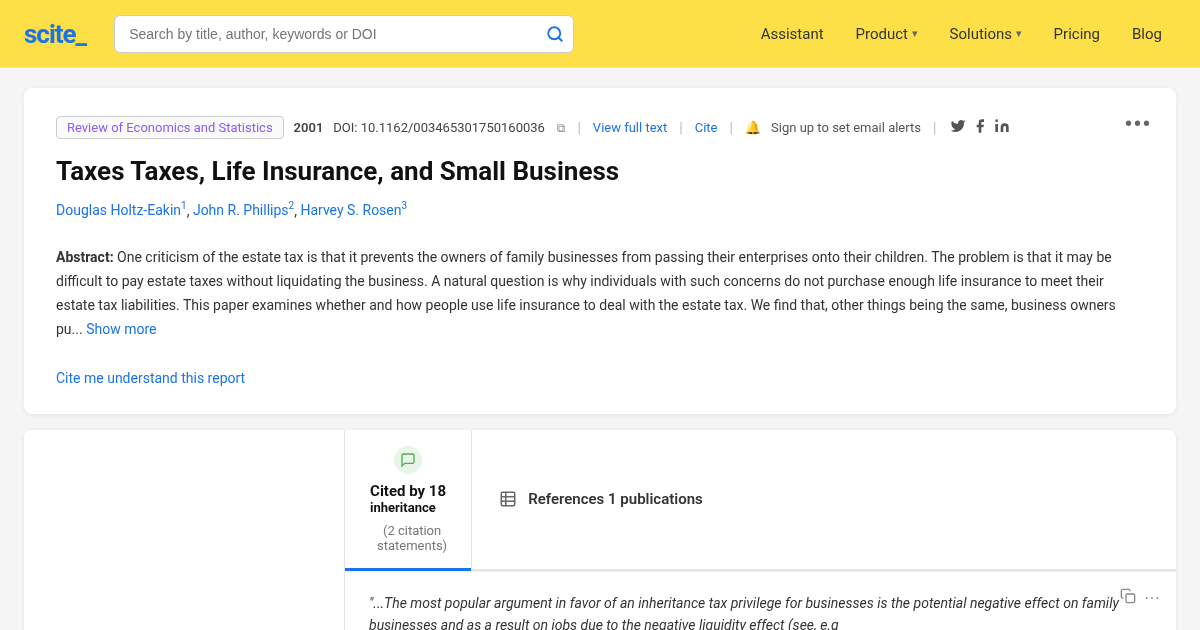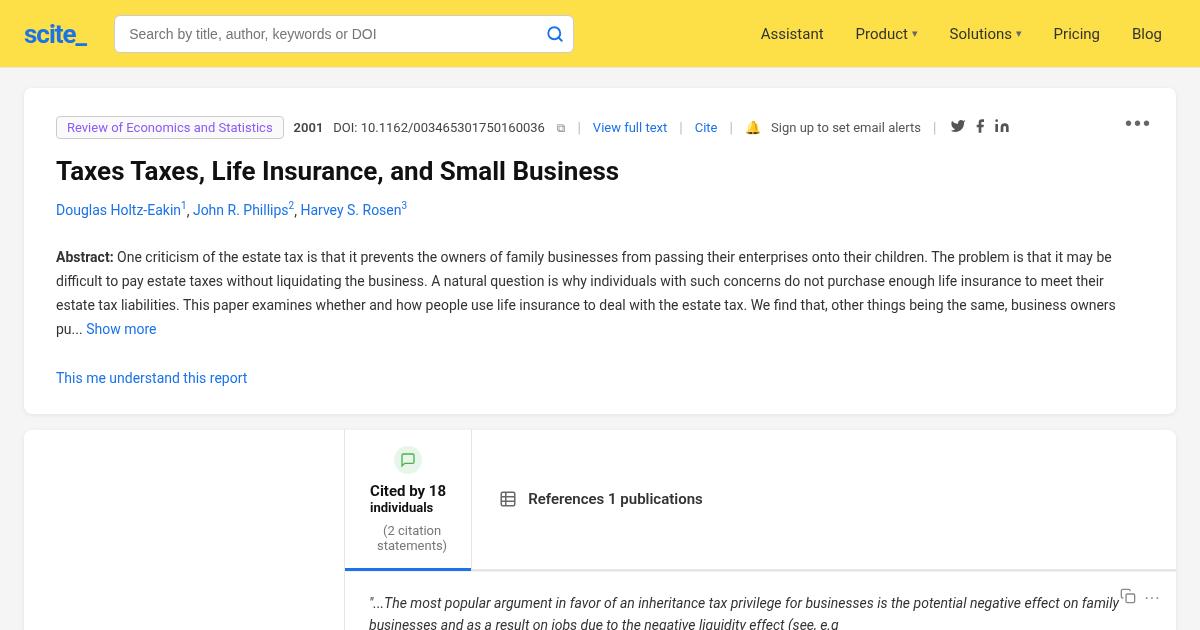--- a/index.html
+++ b/index.html
@@ -359,39 +359,39 @@
     </div>
 
     
     <p class="abstract">
       <strong>Abstract:</strong>
       <span>One criticism of the estate tax is that it prevents the owners of family businesses from passing their enterprises onto their children. The problem is that it may be difficult to pay estate taxes without liquidating the business. A natural question is why individuals with such concerns do not purchase enough life insurance to meet their estate tax liabilities. This paper examines whether and how people use life insurance to deal with the estate tax. We find that, other things being the same, business owners pu...</span>
       <a class="show-more">Show more</a>
     </p>
 
     
-    <a class="help-link">This me understand this report</a>
+    <a class="help-link">Cite me understand this report</a>
   </div>
 
   <div class="citations-section">
 
     <div class="left-panel"></div>
 
     <div class="tabs-panel">
       <div class="tabs-header">
 
         <div class="tab active">
           <span class="tab-icon-cite">
             <svg width="16" height="16" viewBox="0 0 24 24" fill="none" stroke="#4caf50" stroke-width="2">
                 <path d="M21 15a2 2 0 01-2 2H7l-4 4V5a2 2 0 012-2h14a2 2 0 012 2z"></path>
               </svg>
           </span>
           <span>
             <div style="font-weight:700;font-size:15px;">Cited by 18</div>
-            <div style="font-size:13px;font-weight:700;">individuals</div>
+            <div style="font-size:13px;font-weight:700;">inheritance</div>
           </span>
           <span style="margin-left:8px;">
             <div class="tab-sub">(2 citation</div>
             <div class="tab-sub">statements)</div>
           </span>
         </div>
 
         <div class="refs-tab">
           <span class="tab-icon-ref">
             <svg width="18" height="18" viewBox="0 0 24 24" fill="none" stroke="#666" stroke-width="2">

